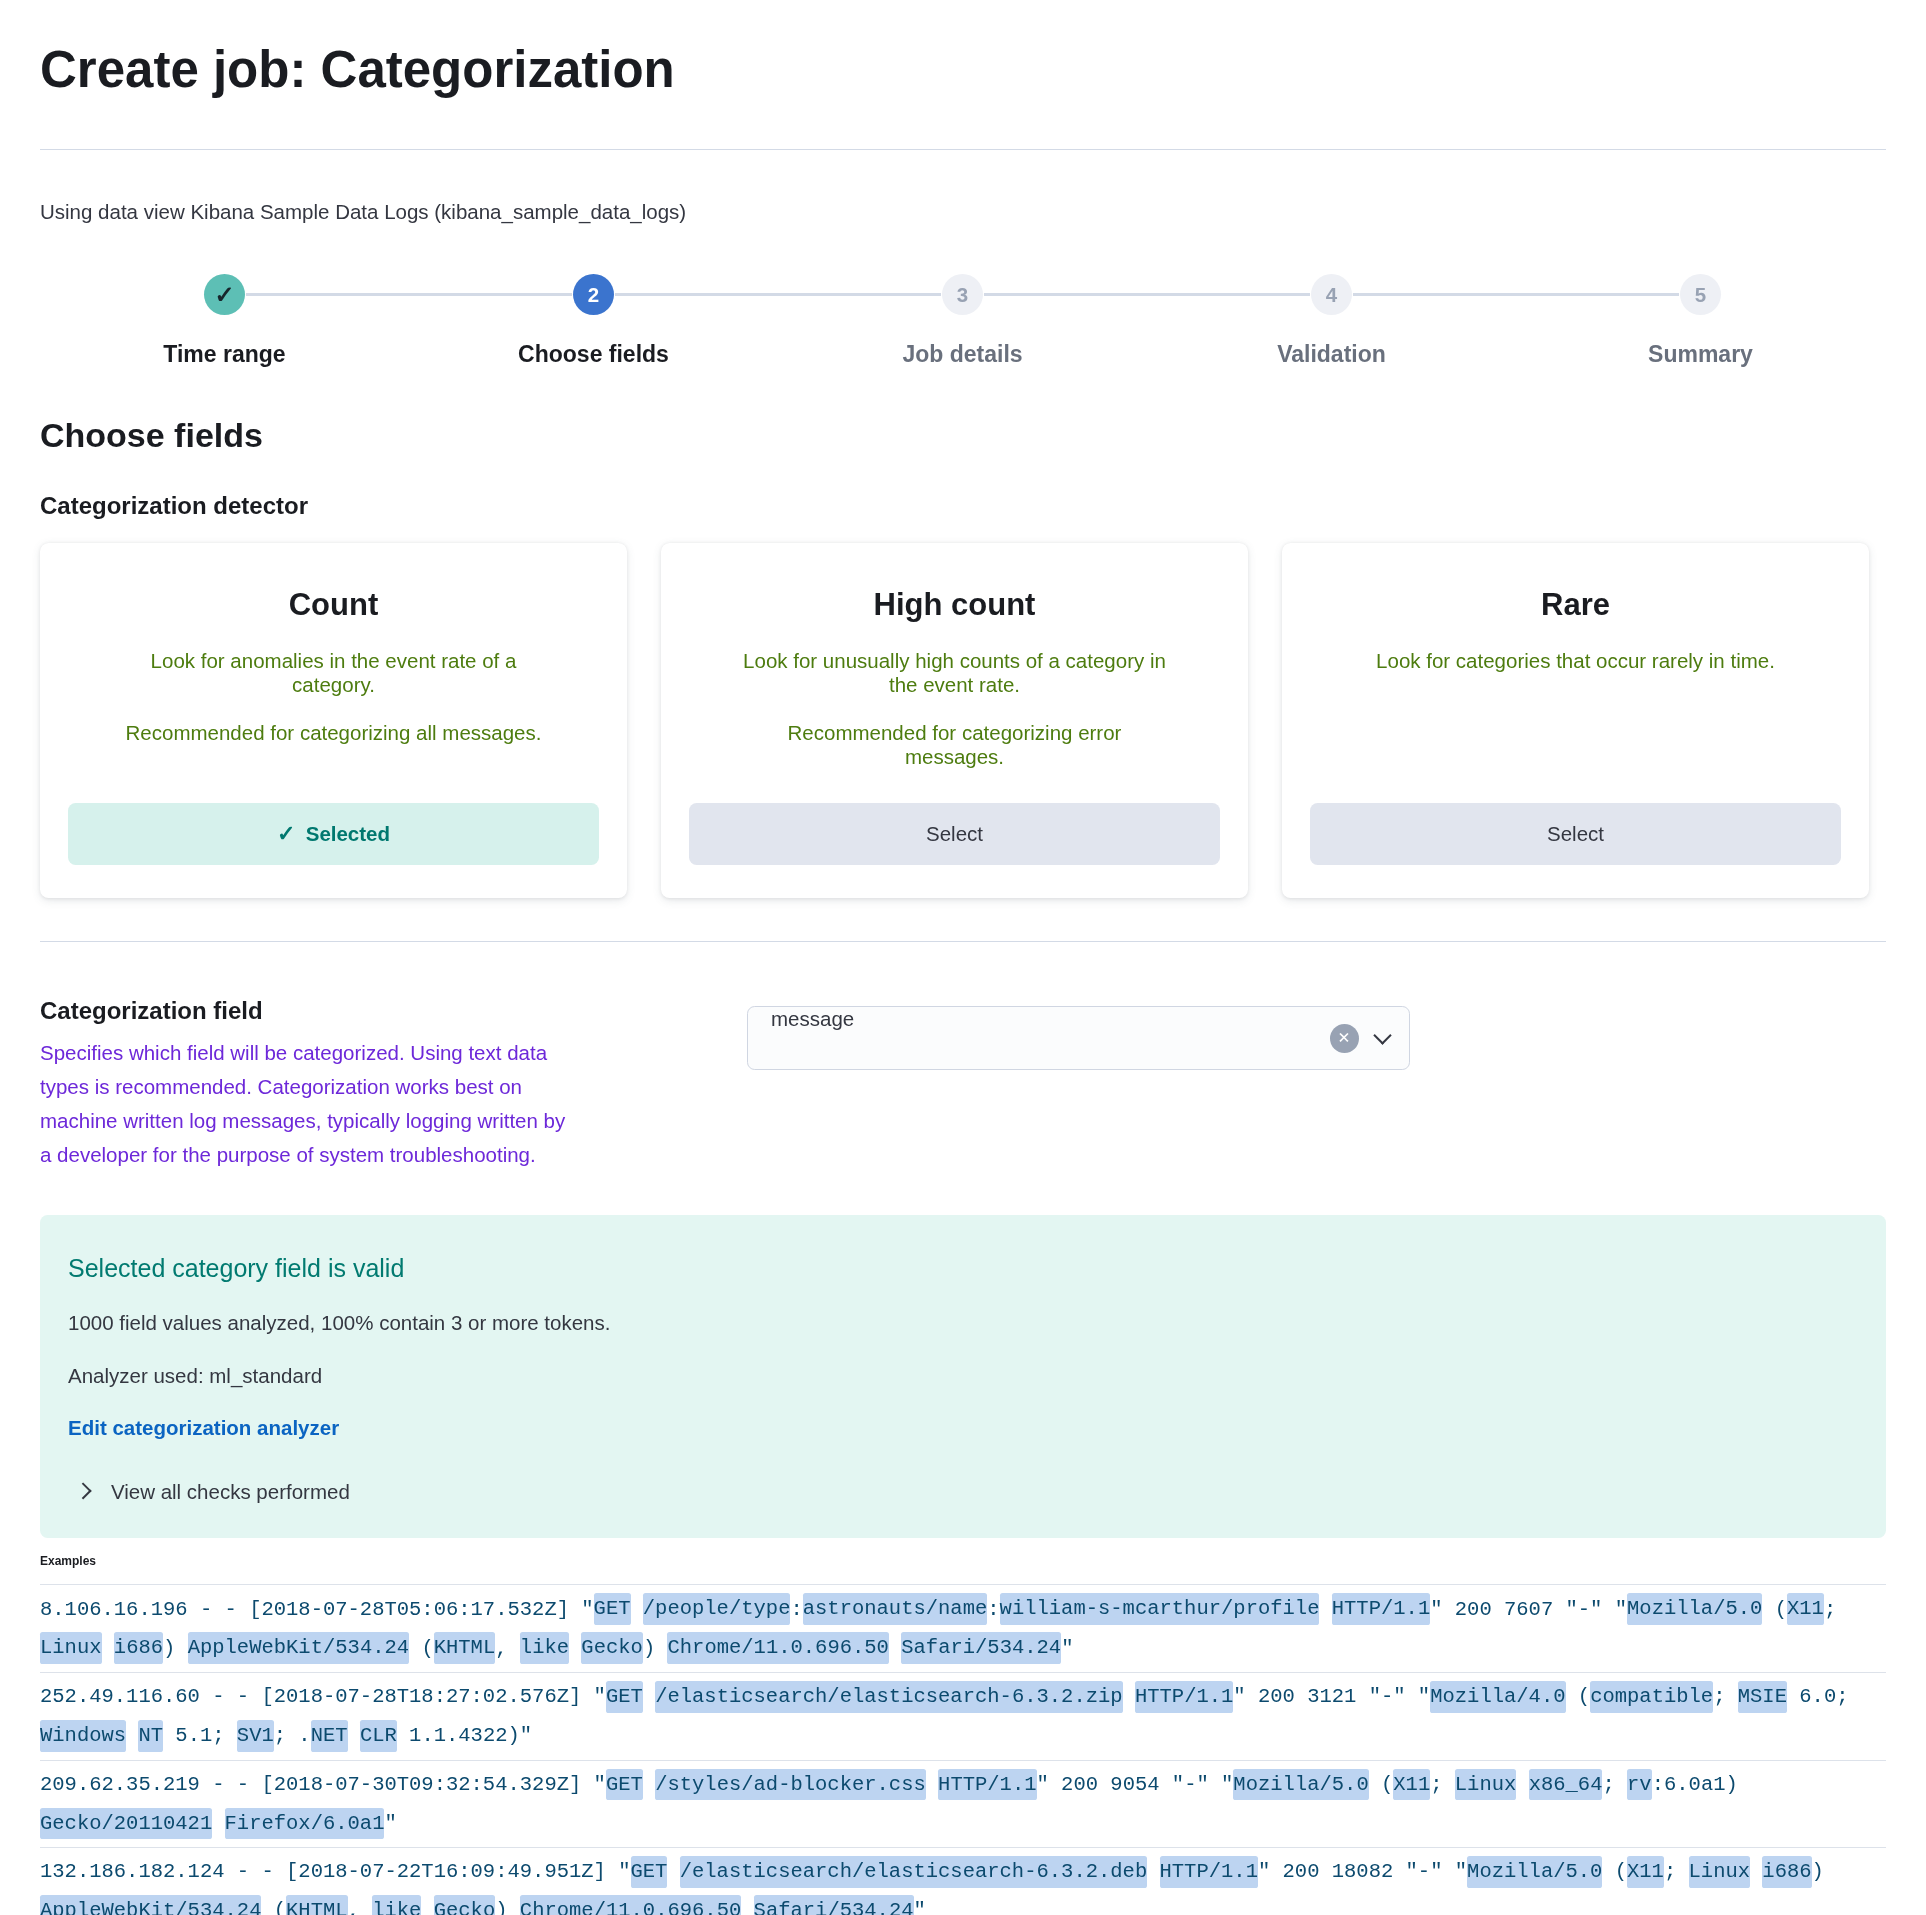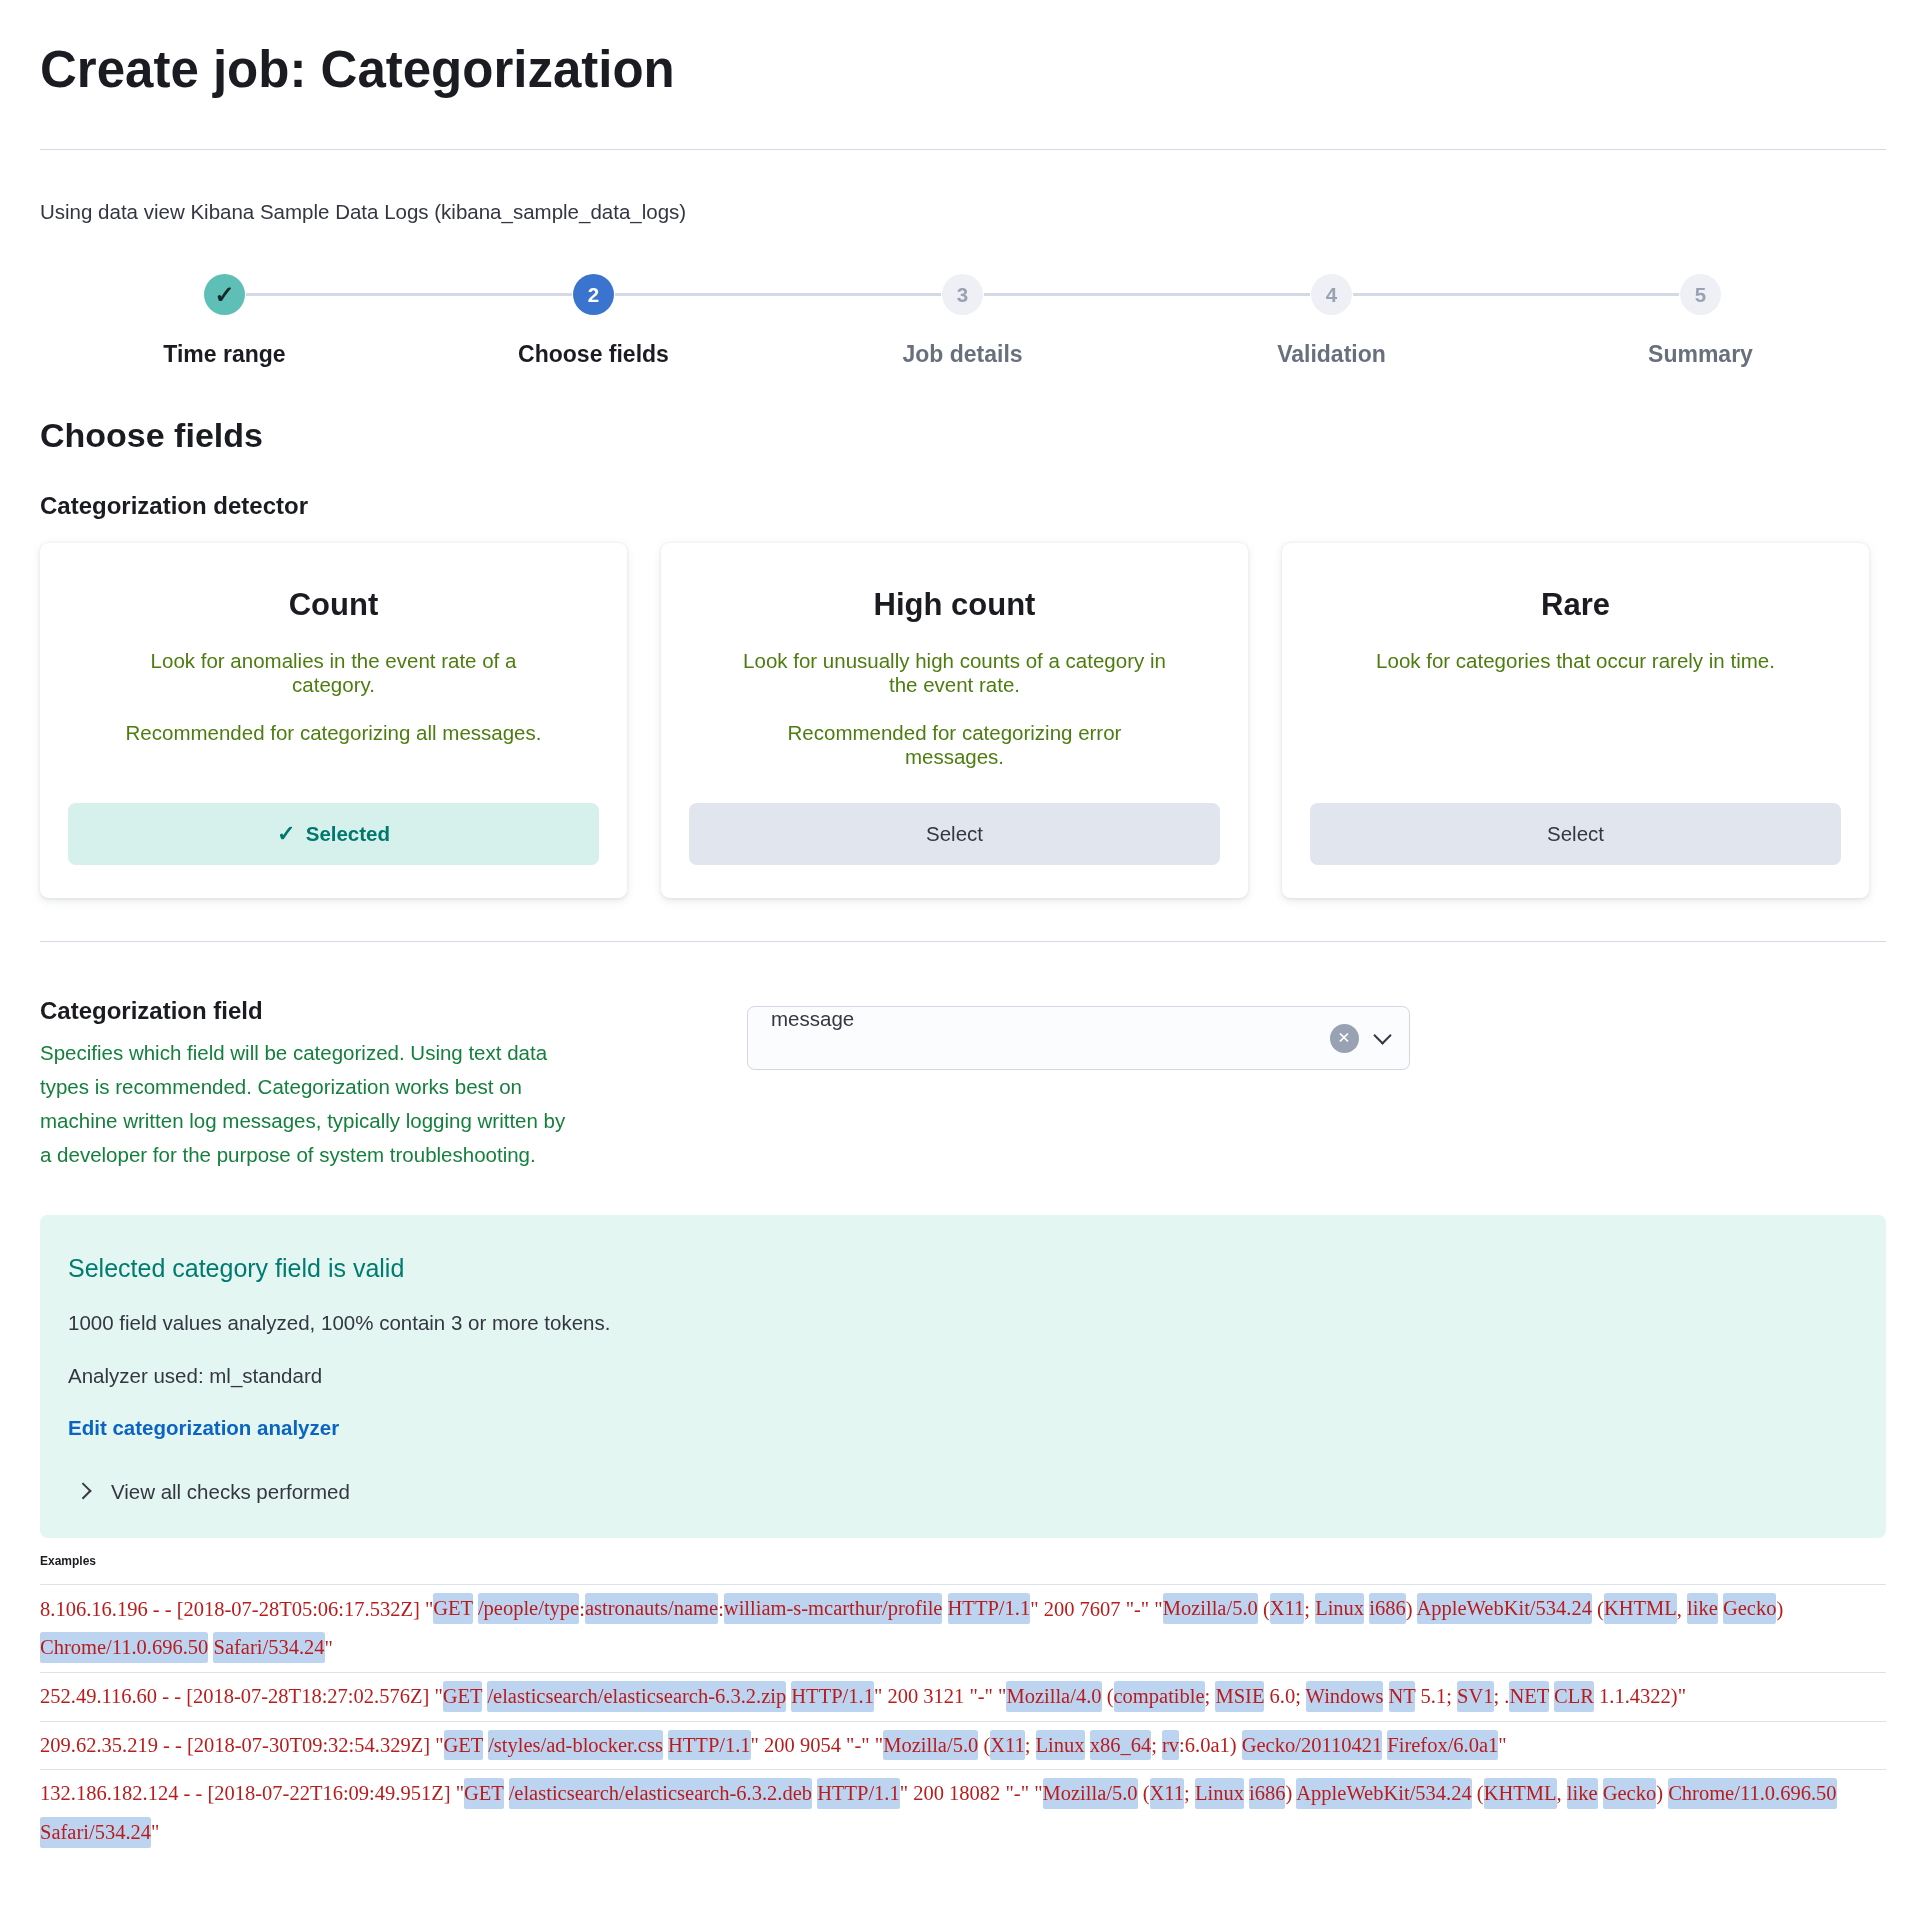--- a/index.html
+++ b/index.html
@@ -47,21 +47,21 @@
     font-family:"Liberation Sans",sans-serif;font-size:20.5px;font-weight:500;
     background:#e1e5ee;color:#343741;display:flex;align-items:center;justify-content:center;gap:10.3px;
   }
   .card-btn.selected{background:#d6f1ec;color:#00786f;font-weight:600;}
   .btn-check{font-size:22px;color:#00786f;}
 
   
   .field-row{display:flex;margin-top:53px;align-items:flex-start;}
   .field-left{width:668px;}
   .field-left h3{margin:0;font-size:24px;line-height:31px;font-weight:700;color:#1a1c21;}
-  .field-desc{margin-top:10.3px;font-size:20.5px;line-height:34px;color:#15803d;}
+  .field-desc{margin-top:10.3px;font-size:20.5px;line-height:34px;color:#6d28d9;}
   .combobox{
     margin-left:39px;margin-top:11px;width:663px;height:64px;box-sizing:border-box;
     background:#fbfcfd;border:0.9px solid #d0d6e2;border-radius:7.7px;
     display:flex;justify-content:space-between;padding:0 20.5px 0 23px;cursor:pointer;
   }
   .combo-value{font-size:20.5px;color:#343741;}
   .combo-icons{display:flex;align-items:center;gap:17px;}
   .clear-btn{
     width:29px;height:29px;border-radius:50%;background:#98a2b3;color:#fff;font-size:15.4px;
     display:flex;align-items:center;justify-content:center;cursor:pointer;
@@ -81,21 +81,21 @@
     display:inline-block;margin-top:20.5px;font-size:20.5px;line-height:31px;font-weight:700;
     color:#0b64c2;text-decoration:none;cursor:pointer;
   }
   .toggle{margin-top:33px;display:flex;align-items:center;gap:22px;cursor:pointer;padding-left:8.6px;}
   .toggle span.toggle-label{font-size:20.5px;line-height:31px;color:#343741;}
 
   
   .examples-label{margin:10.3px 0 10.3px;font-size:12px;line-height:26px;font-weight:700;color:#1a1c21;}
   .example-row{
     border-top:1.7px solid #dde2ea;padding:4.3px 0;
-    font-family:Liberation Serif, serif;font-size:20.5px;line-height:39px;color:#b91c1c;
+    font-family:Liberation Mono, monospace;font-size:20.5px;line-height:39px;color:#0c4a6e;
     white-space:pre-wrap;word-break:normal;
   }
   .example-row .hl{background:#bdd4f1;border-radius:2.6px;padding:4.3px 0;}
 </style>
 </head>
 <body>
 
 <div class="page">
   <h1 class="page-title">Create job: Categorization</h1>
   <hr class="rule">

